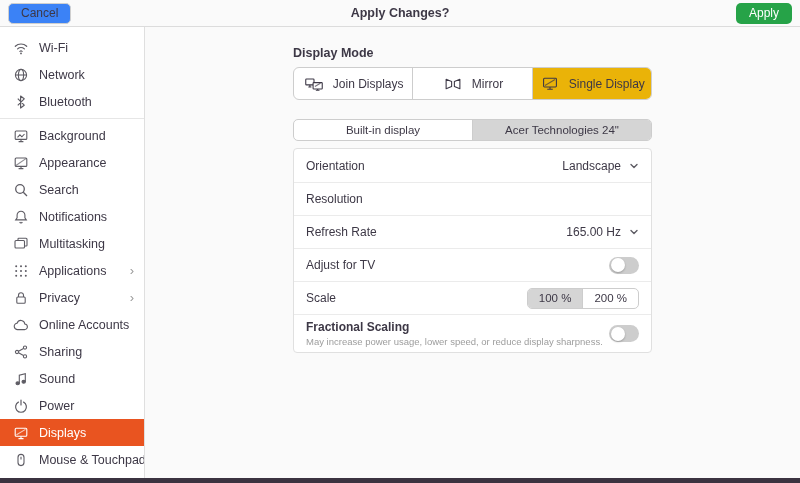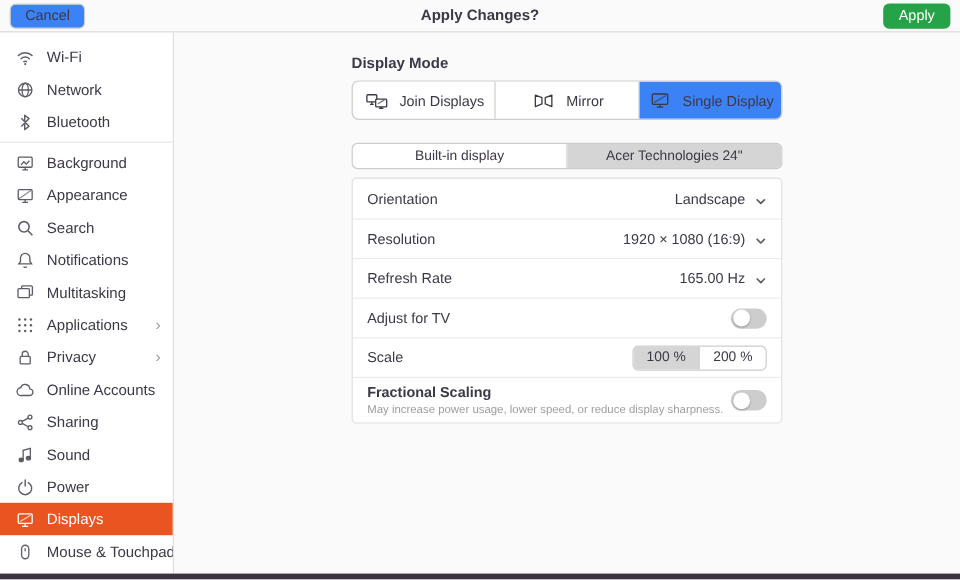--- a/index.html
+++ b/index.html
@@ -54,41 +54,41 @@
   .dm-label { font-weight:bold; font-size:12.5px; margin-bottom:7px; }
   .seg-mode {
     display:flex; height:33px; background:#ffffff;
     border:1px solid #cdcdcd; border-radius:6px; overflow:hidden; margin-bottom:19px;
   }
   .seg-btn {
     flex:1; display:flex; align-items:center; justify-content:center; gap:8px;
     font-size:12px; color:#3d3846; border-right:1px solid #cdcdcd;
   }
   .seg-btn:last-child { border-right:none; }
-  .seg-btn.selected { background:#3b82f6; }
+  .seg-btn.selected { background:#eab308; }
   .mode-ic { width:22px; height:16px; color:#3d3846; flex:none; }
 
   
   .tabs {
     display:flex; height:22px; background:#ffffff;
     border:1px solid #cdcdcd; border-radius:5px; overflow:hidden; margin-bottom:7px;
   }
   .tab { flex:1; font-size:11.5px; color:#3d3846; border-right:1px solid #cdcdcd; }
   .tab:last-child { border-right:none; }
   .tab.selected { background:#d5d5d5; }
 
   
   .card { background:#ffffff; border:1px solid #e0e0e0; border-radius:4px; overflow:hidden; }
   .row {
     min-height:33px; display:flex; align-items:center; justify-content:space-between;
     padding:5px 12px; border-top:1px solid #ebebeb; cursor:pointer;
   }
   .row:first-child { border-top:none; }
   .row-label { font-size:12px; color:#3d3846; }
-  .row-end { display:flex; align-items:flex-end; gap:8px; }
+  .row-end { display:flex; align-items:center; gap:8px; }
   .row-value { font-size:12px; color:#3d3846; }
   .chev { width:10px; height:10px; color:#5e5c64; flex:none; }
 
   .toggle {
     width:30px; height:17px; border-radius:9px; background:#cdcdcd;
     position:relative; display:inline-block; cursor:pointer; flex:none;
   }
   .toggle .knob {
     position:absolute; top:1.5px; left:2px; width:14px; height:14px;
     border-radius:50%; background:#ffffff; box-shadow:0 1px 2px rgba(0,0,0,.25);
@@ -401,26 +401,20 @@
           <span class="row-label">Orientation</span>
           <span class="row-end">
             <span class="row-value">Landscape</span>
             <svg class="chev">
                 <use href="#i-chev-down"></use>
               </svg>
           </span>
         </div>
         <div class="row">
           <span class="row-label">Resolution</span>
-          <span class="row-end">
-            <span class="row-value">1920 × 1080 (16:9)</span>
-            <svg class="chev">
-                <use href="#i-chev-down"></use>
-              </svg>
-          </span>
         </div>
         <div class="row">
           <span class="row-label">Refresh Rate</span>
           <span class="row-end">
             <span class="row-value">165.00 Hz</span>
             <svg class="chev">
                 <use href="#i-chev-down"></use>
               </svg>
           </span>
         </div>

